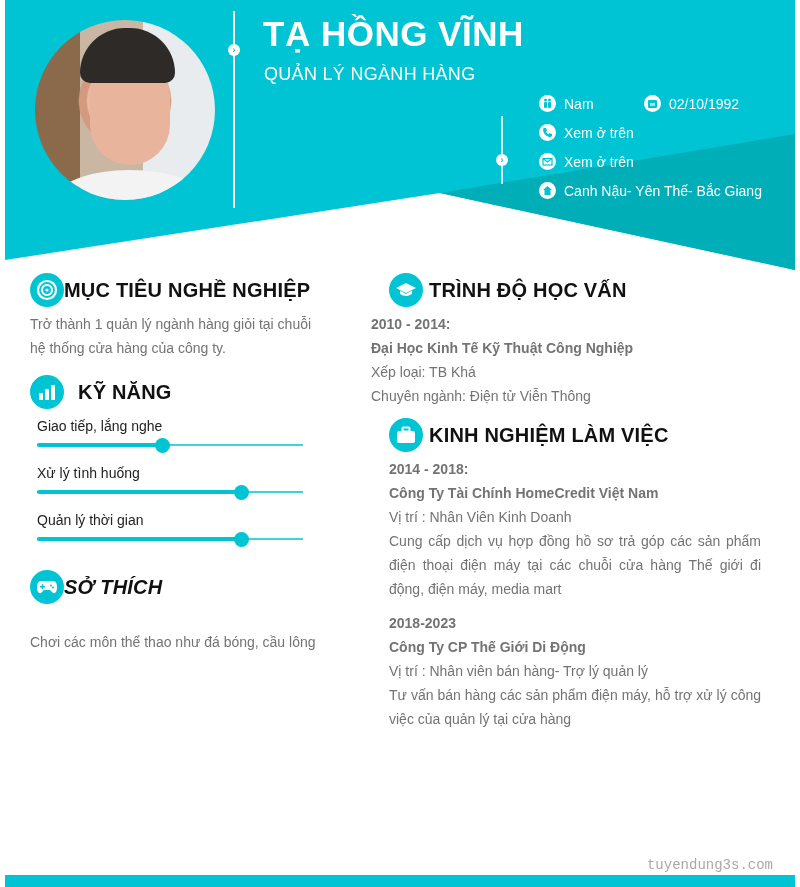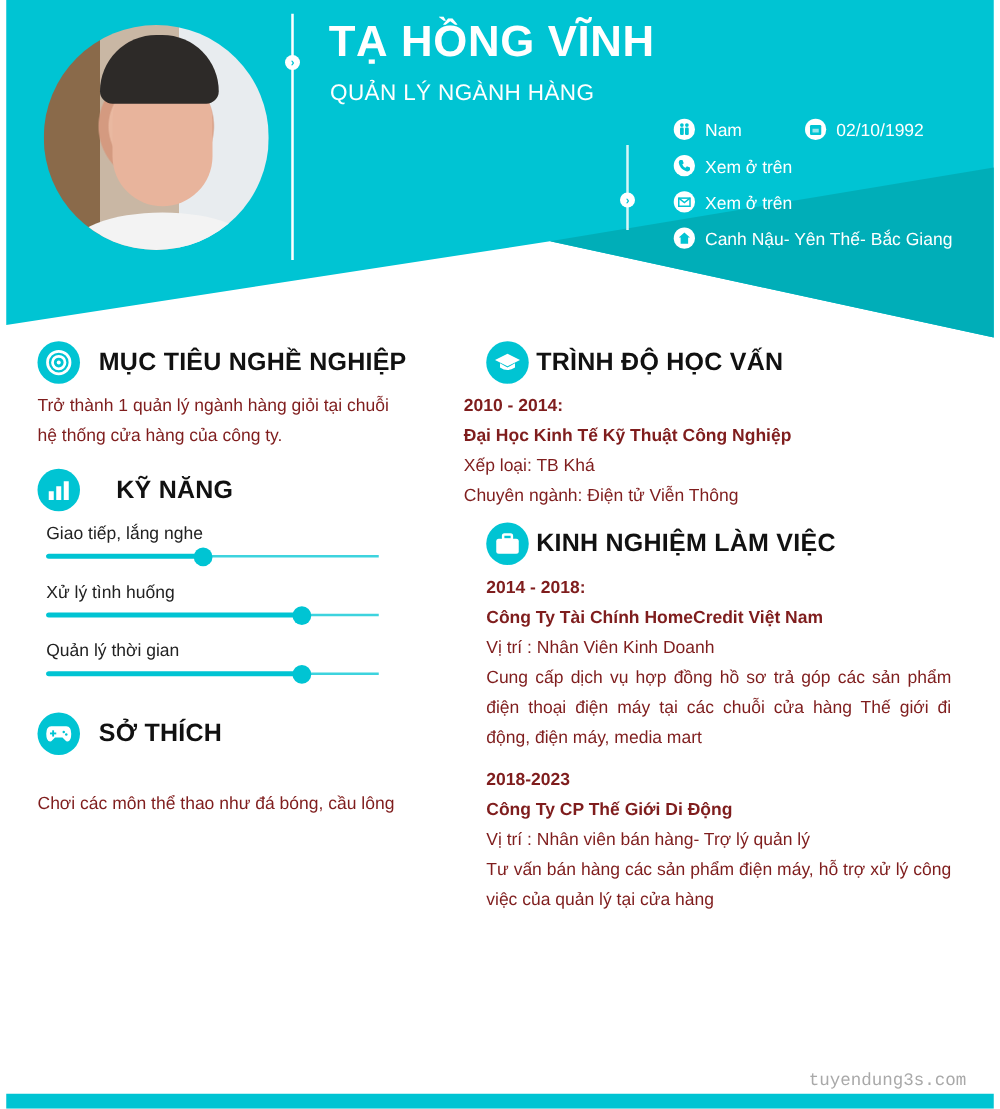--- a/index.html
+++ b/index.html
@@ -27,24 +27,24 @@
 
   .info-vline { position: absolute; left: 501px; top: 116px; width: 2px; height: 68px; background: #d6f5f8; }
   .info-vdot { position: absolute; left: 496px; top: 154px; width: 12px; height: 12px; border-radius: 50%; background: #fff; color: #00c4d3; font-size: 9px; line-height: 12px; text-align: center; font-weight: bold; }
 
   .info-item { position: absolute; display: flex; align-items: center; color: #fff; font-size: 14px; padding-left: 19px; }
   .info-item .ic { width: 17px; height: 17px; border-radius: 50%; background: #fff; margin-right: 8px; display: flex; align-items: center; justify-content: center; }
   .info-item .ic svg { display: block; }
 
   .sec-head { position: absolute; display: flex; align-items: center; }
   .sec-icon { width: 34px; height: 34px; border-radius: 50%; background: #00c4d3; display: flex; align-items: center; justify-content: center; }
-  .sec-title { font-size: 20px; font-weight: bold; color: #111; margin-left: 15px; letter-spacing: 0.2px; }
+  .sec-title { font-size: 20px; font-weight: bold; color: #111; letter-spacing: 0.2px; }
   .sec-title.r { margin-left: 6px; }
 
-  .txt { position: absolute; font-size: 14px; color: #7f1d1d; line-height: 24px; }
+  .txt { position: absolute; font-size: 14px; color: #737373; line-height: 24px; }
   .bold { font-weight: bold; }
   .justify { text-align: justify; }
 
   .skill-label { position: absolute; font-size: 14px; color: #222; }
   .skill-track { position: absolute; height: 2px; background: #3dd3de; }
   .skill-fill { position: absolute; height: 4px; background: #00c4d3; border-radius: 2px; }
   .skill-knob { position: absolute; width: 15px; height: 15px; border-radius: 50%; background: #00c4d3; }
 
   .watermark { position: absolute; right: 27px; top: 857px; font-family: "Liberation Mono", "DejaVu Sans Mono", monospace; font-size: 14px; color: #a9a9a9; }
   .footer-bar { position: absolute; left: 5px; top: 875px; width: 790px; height: 12px; background: #00c4d3; }
@@ -154,21 +154,21 @@
 <div class="skill-label" style="left:37px; top:465px;">Xử lý tình huống</div>
 <div class="skill-track" style="left:37px; top:491px; width:266px;"></div>
 <div class="skill-fill" style="left:37px; top:490px; width:205px;"></div>
 <div class="skill-knob" style="left:234px; top:485px;"></div>
 
 <div class="skill-label" style="left:37px; top:512px;">Quản lý thời gian</div>
 <div class="skill-track" style="left:37px; top:538px; width:266px;"></div>
 <div class="skill-fill" style="left:37px; top:537px; width:205px;"></div>
 <div class="skill-knob" style="left:234px; top:532px;"></div>
 
-<div class="sec-head" style="left:30px; top:570px;">
+<div class="sec-head" style="left:30px; top:570px;font-style:italic;">
   <span class="sec-icon">
     <svg width="22" height="16" viewBox="0 0 22 16">
         <path d="M5 2 H17 Q21 2 21 8 Q21 15 17 14 L14 11 H8 L5 14 Q1 15 1 8 Q1 2 5 2Z" fill="#fff"></path>
         <rect x="4" y="7" width="5" height="1.5" fill="#00c4d3"></rect>
         <rect x="5.75" y="5.25" width="1.5" height="5" fill="#00c4d3"></rect>
         <circle cx="15" cy="6.5" r="1" fill="#00c4d3"></circle>
         <circle cx="17" cy="8.5" r="1" fill="#00c4d3"></circle>
       </svg>
   </span>
   <span class="sec-title">SỞ THÍCH</span>

